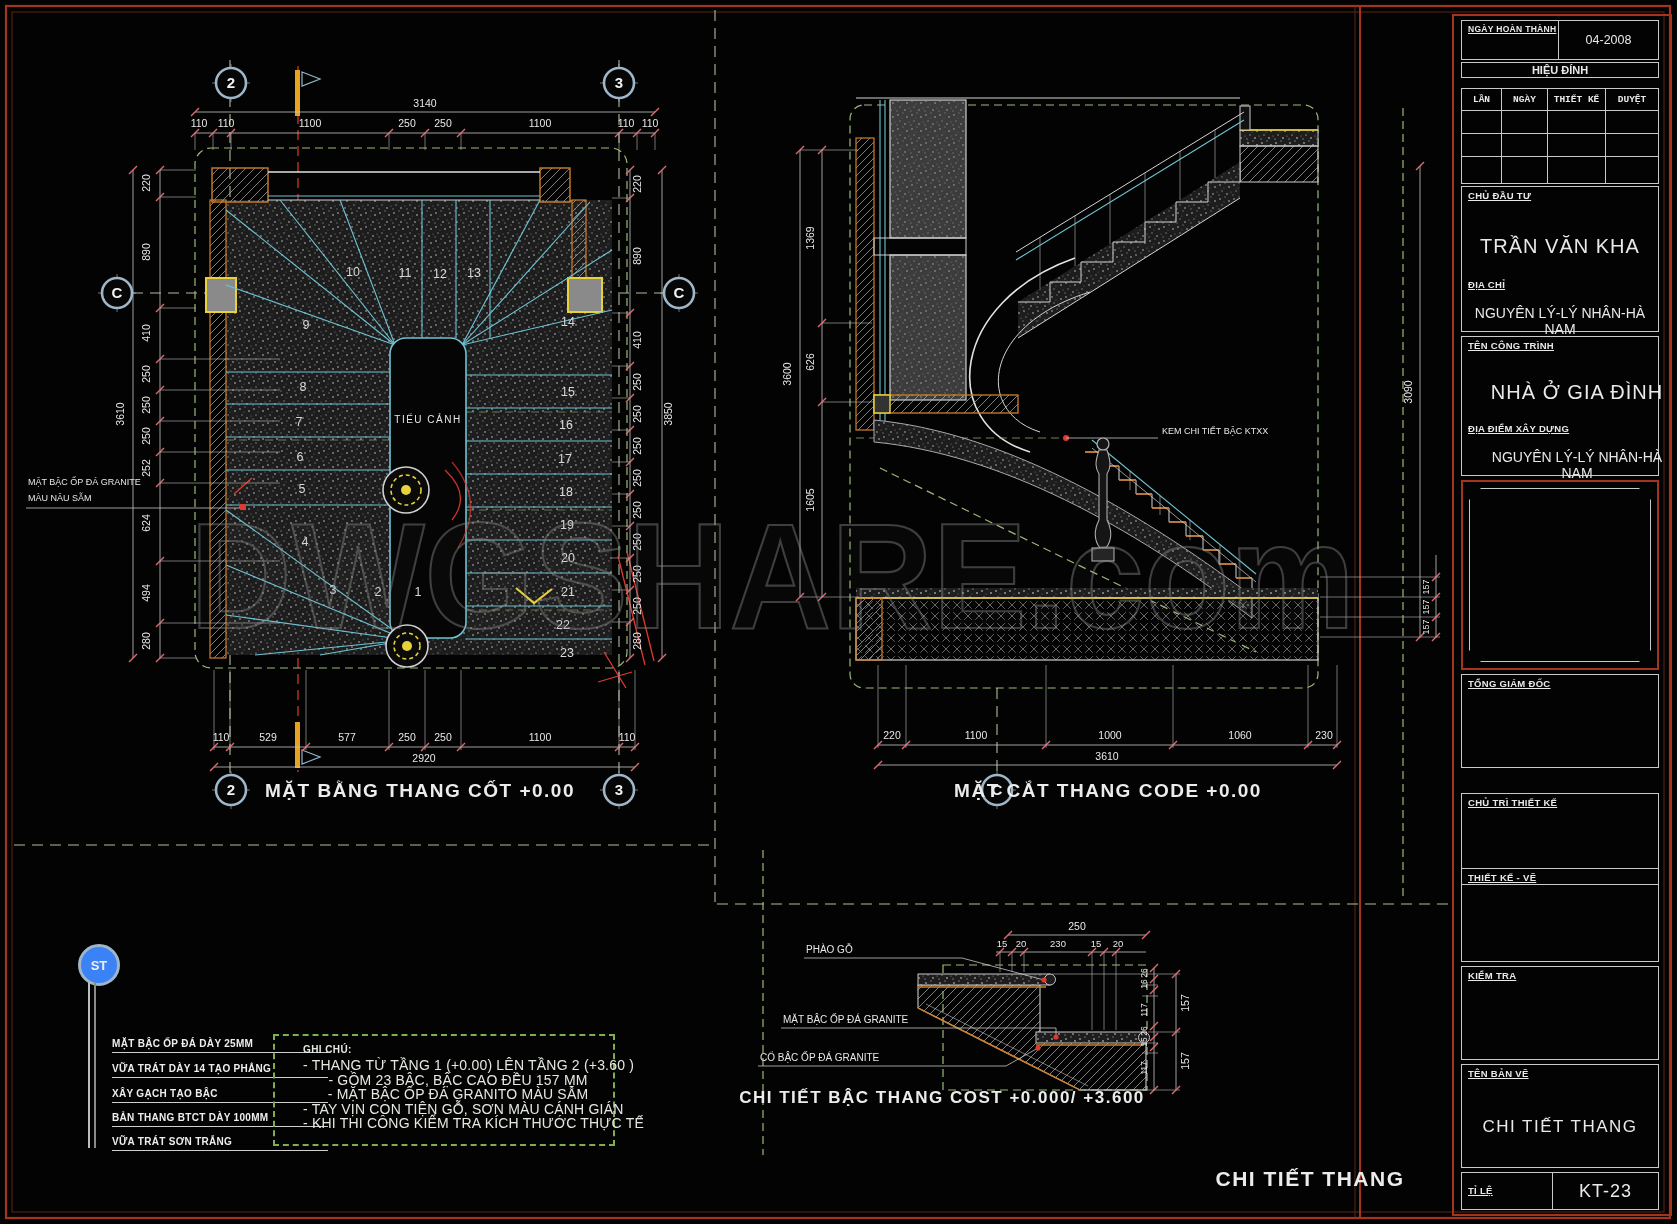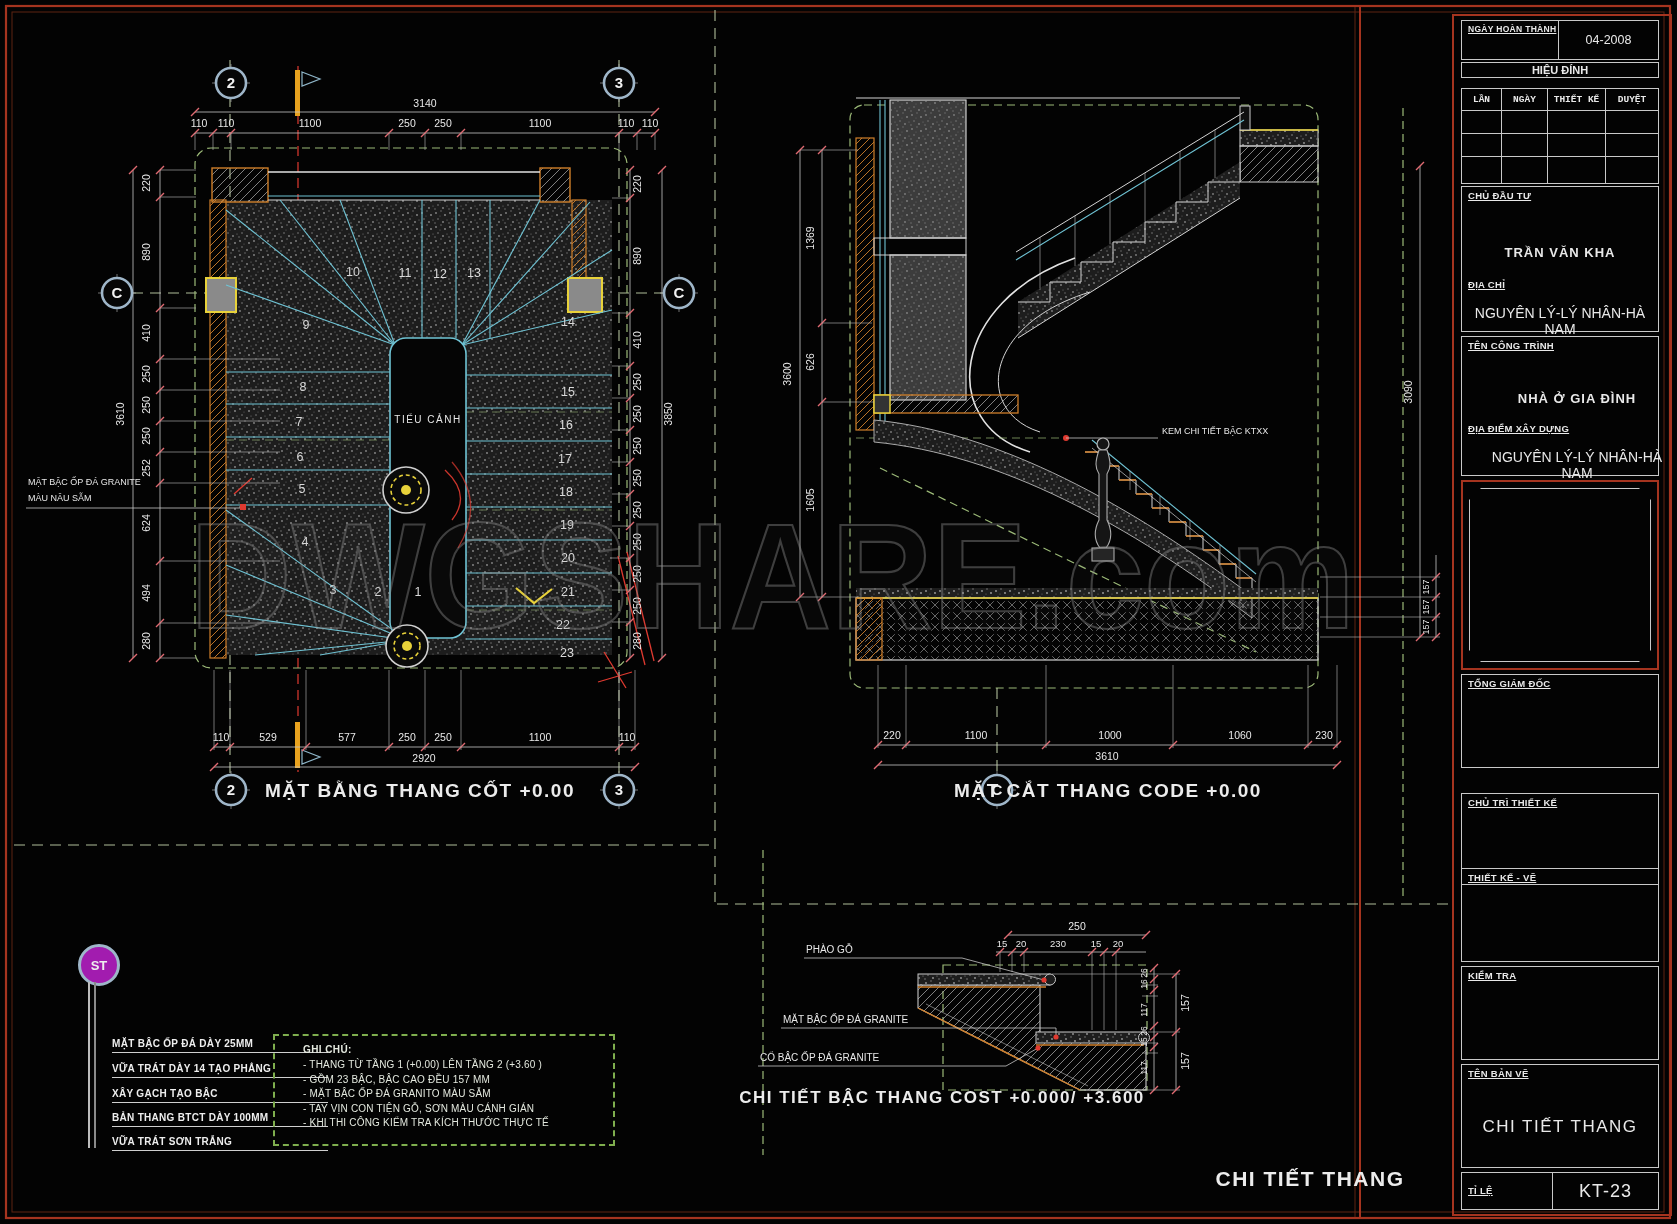--- a/index.html
+++ b/index.html
@@ -22,35 +22,35 @@
   .num{font-size:12.5px;fill:#d9d9d9;text-anchor:middle}
   .ttl{font-size:19px;font-weight:bold;fill:#ececec;text-anchor:middle;letter-spacing:1.5px}
   .lbl{font-size:10px;fill:#e8e8e8}
   .bub{font-size:15px;font-weight:bold;fill:#f2f2f2;text-anchor:middle}
   .bubc{stroke:#9fb6c9;stroke-width:2.6;fill:#060606}
   
   #tb{position:absolute;left:1452px;top:14px;width:216px;height:1198px;border:2px solid #a5341f;}
   #tb .bx{position:absolute;left:7px;width:198px;border:1px solid #c9c9c9;box-sizing:border-box;color:#e9e9e9;}
   #tb .sl{position:absolute;top:3px;left:6px;font-size:9.5px;font-weight:bold;text-decoration:underline;letter-spacing:.3px;white-space:nowrap;}
   #tb .cv{position:absolute;width:100%;text-align:center;}
-  .big{font-size:13px;letter-spacing:1px;font-weight:bold;margin-top:10px;}
+  .big{font-size:20px;letter-spacing:1px;font-weight:normal;}
   .addr{font-size:14px;font-weight:normal;}
   
   .rt{display:grid;grid-template-columns:40px 46px 58px 1fr;grid-template-rows:22px 23px 23px 1fr;height:100%;}
   .rt div{border-right:1px solid #c9c9c9;border-bottom:1px solid #c9c9c9;font-size:9.5px;font-weight:bold;
           display:flex;align-items:center;justify-content:center;color:#e9e9e9;}
   .rt div:nth-child(4n){border-right:none;}
   
   #ghichu{position:absolute;left:273px;top:1034px;width:342px;height:112px;border:2px dashed #7fae4e;
           box-sizing:border-box;color:#e4e9df;padding:8px 0 0 28px;}
   #ghichu .nt{font-size:10px;font-weight:bold;letter-spacing:.4px;margin-bottom:3px;}
-  #ghichu .nl{font-size:10px;letter-spacing:.2px;line-height:14.5px;white-space:nowrap;}
+  #ghichu .nl{font-size:14px;letter-spacing:.2px;line-height:14.5px;white-space:nowrap;text-align:center;}
   #st{position:absolute;left:60px;top:942px;width:280px;height:230px;color:#eee;}
   #st .cir{position:absolute;left:18px;top:2px;width:36px;height:36px;border:3px solid #9fb6c9;border-radius:50%;
-           display:flex;align-items:center;justify-content:center;font-size:13px;font-weight:bold;background:#a21caf;}
+           display:flex;align-items:center;justify-content:center;font-size:13px;font-weight:bold;background:#3b82f6;}
   #st .vln{position:absolute;left:28px;top:40px;width:2px;height:166px;background:#bdbdbd;}
   #st .vln2{position:absolute;left:34px;top:40px;width:2px;height:166px;background:#8a8a8a;}
   #st .it{position:absolute;left:52px;width:216px;border-bottom:1.4px solid #cfcfcf;font-size:10px;font-weight:bold;
           letter-spacing:.3px;padding-bottom:3px;white-space:nowrap;}
 </style>
 </head>
 <body>
 
 <div id="sheet">
 

